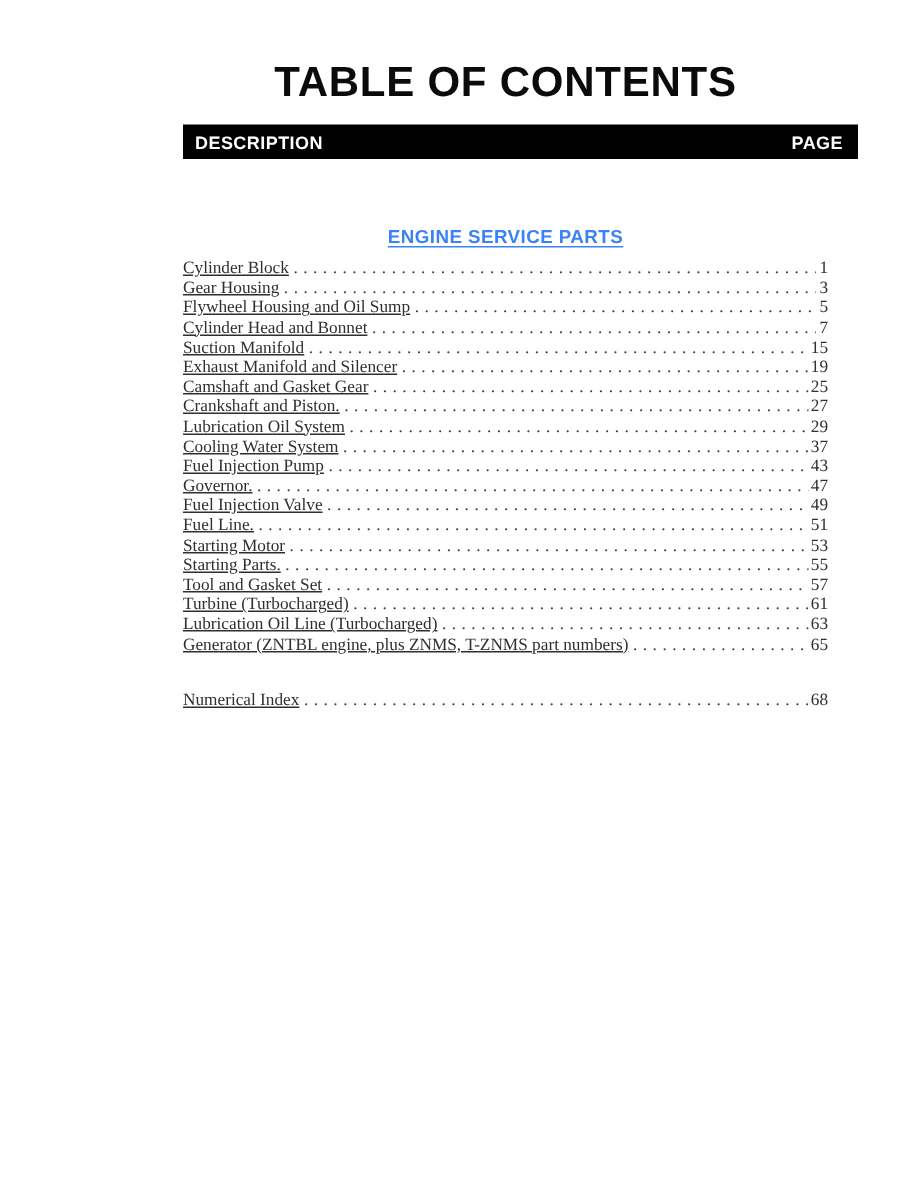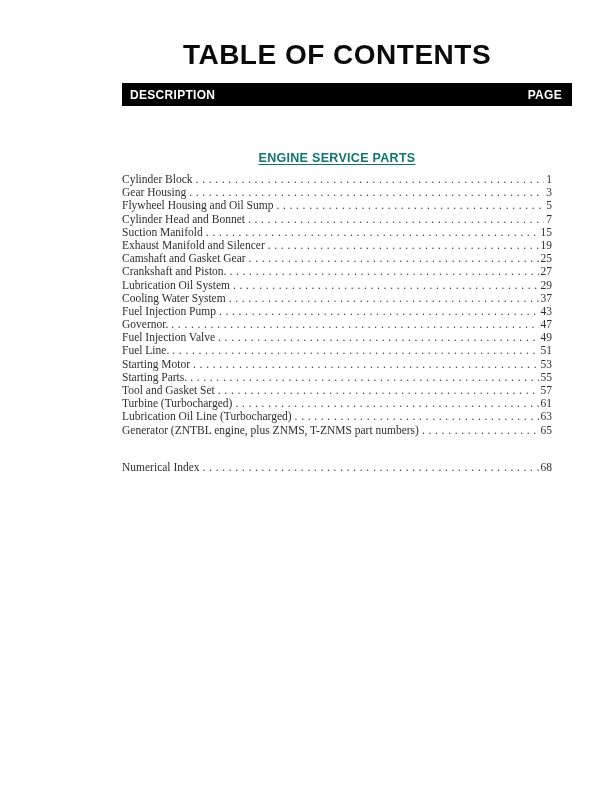--- a/index.html
+++ b/index.html
@@ -50,39 +50,39 @@
   }
   .section-heading {
     margin: 45px 0 0 0;
     width: 430px;
     text-align: center;
     font-family: "Liberation Sans", sans-serif;
     font-weight: bold;
     font-size: 12.5px;
     line-height: 15px;
     letter-spacing: 0.3px;
-    color: #0f766e;
+    color: #3b82f6;
     text-decoration: underline;
     text-underline-offset: 2px;
   }
   .toc {
     list-style: none;
     margin: 7px 0 0 0;
     padding: 0;
     width: 430px;
     font-size: 11.5px;
     line-height: 13.2px;
   }
   .toc-row {
     display: flex;
     align-items: baseline;
     height: 13.2px;
     white-space: nowrap;
   }
-  .toc-label { flex: 0 0 auto; }
+  .toc-label { flex: 0 0 auto; text-decoration: underline; }
   .leader {
     flex: 1 1 auto;
     overflow: hidden;
     white-space: nowrap;
     min-width: 8px;
     padding-left: 3px;
     color: #3a3a3a;
   }
   .leader::after {
     content: ". . . . . . . . . . . . . . . . . . . . . . . . . . . . . . . . . . . . . . . . . . . . . . . . . . . . . . . . . . . . . . . . . . . . . . . . . . . . . . . . . . . . . . . . . . . . . . . . . . . . . . . . . . . . . . . . . . . . . . . . . . . . . . . .";

